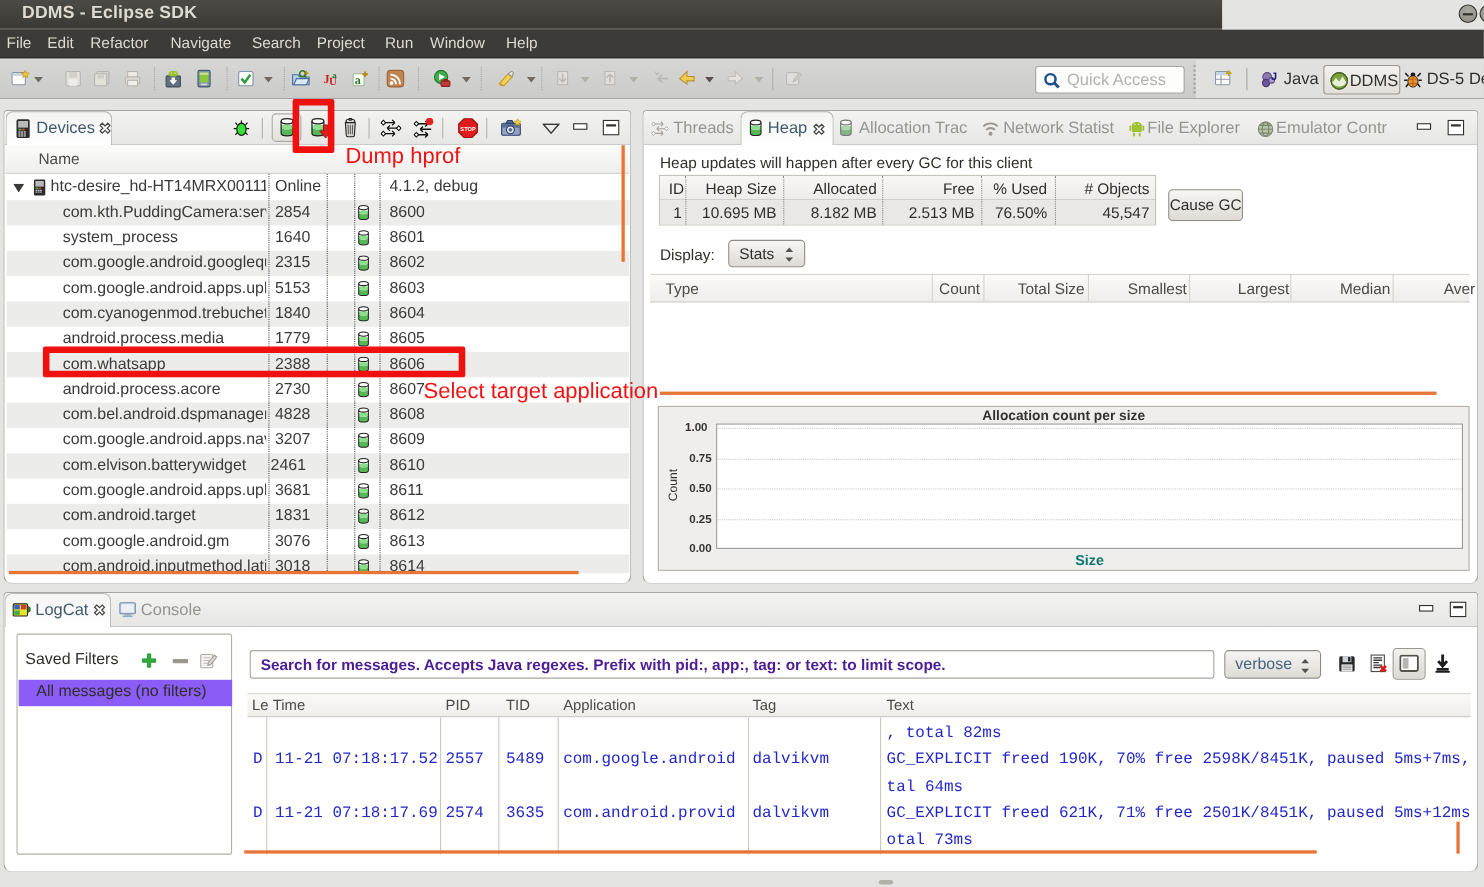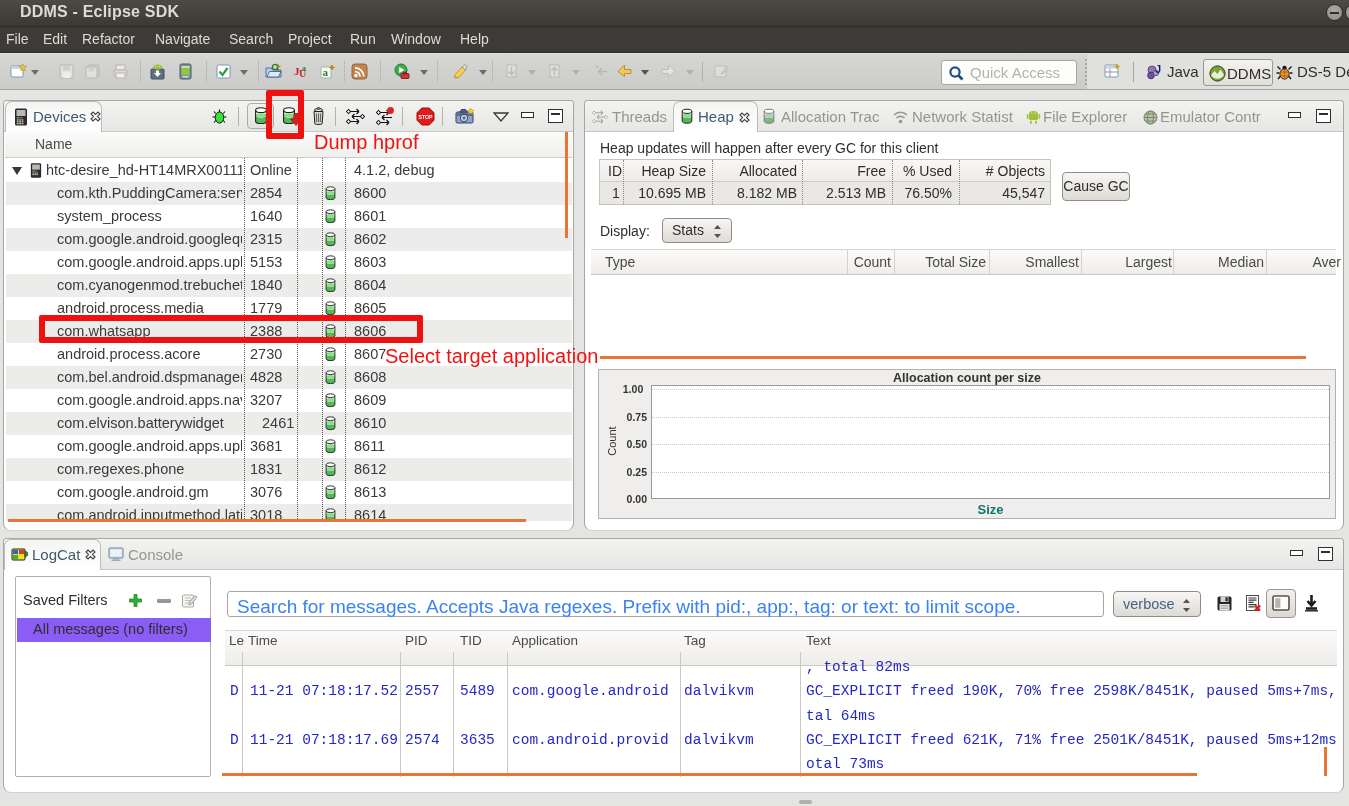--- a/index.html
+++ b/index.html
@@ -1,21 +1,21 @@
 <!DOCTYPE html>
 <html><head>
 <meta charset="utf-8">
 <style>
 * { margin:0; padding:0; box-sizing:border-box; }
 html,body { width:1349px; height:806px; overflow:hidden; }
 body { font-family:"Liberation Sans", sans-serif; background:#e4e4e3; position:relative; }
 #root { position:absolute; left:0; top:0; width:1349px; height:806px; }
 .abs { position:absolute; }
 
-#titlebar { left:0; top:0; width:1349px; height:27px;
+#titlebar { left:0; top:0; width:1111px; height:27px;
   background:linear-gradient(#4c4a45,#3a3934); border-bottom:1px solid #2c2b27; }
 #titlebar .t { position:absolute; left:20px; top:3px; color:#dfdbd2; font-size:16px; font-weight:bold; letter-spacing:0.2px; }
 .wbtn { position:absolute; border-radius:50%; width:17px; height:17px; background:radial-gradient(circle at 50% 35%, #abaaa2, #8d8c84); border:1px solid #2a2926; }
 .wbtn .dash { position:absolute; left:3px; right:3px; top:7px; height:2px; background:#333127; }
 #menubar { left:0; top:27px; width:1349px; height:26px; background:#3c3b37; border-bottom:1px solid #2c2b27; }
 #menubar span { position:absolute; top:4px; color:#dfdbd2; font-size:14px; }
 
 #toolbar { left:0; top:54px; width:1349px; height:36px; overflow:hidden;
   background:linear-gradient(#d6d6d5,#cbcbca); border-bottom:1px solid #a5a5a3; }
 .tbi { position:absolute; top:9px; width:17px; height:17px; }
@@ -481,21 +481,21 @@
             <path d="M1.2 2.8 V12.6 a4.8 2.1 0 0 0 9.6 0 V2.8" fill="#fff"></path>
             <path d="M1.2 7.4 V12.6 a4.8 2.1 0 0 0 9.6 0 V7.4 a4.8 2.1 0 0 1 -9.6 0 z" fill="#57b757"></path>
             <ellipse cx="6" cy="7.4" rx="4.8" ry="2.1" fill="#8adf8a"></ellipse>
             <ellipse cx="6" cy="2.8" rx="4.8" ry="2.1" fill="#fff" stroke="#222" stroke-width="1"></ellipse>
             <path d="M1.2 2.8 V12.6 a4.8 2.1 0 0 0 9.6 0 V2.8" fill="none" stroke="#222" stroke-width="1"></path>
           </svg>
           <div class="dtxt" style="left:348px;">8609</div>
         </div>
     <div class="drow alt" style="top:254px;">
           <div class="dtxt" style="left:51px; width:185px;">com.elvison.batterywidget</div>
-          <div class="dtxt" style="left:256px;">2461</div>
+          <div class="dtxt" style="left:240px;">2461</div>
           <svg class="batt" style="left:319px; top:4px" viewBox="0 0 12 16">
             <path d="M1.2 2.8 V12.6 a4.8 2.1 0 0 0 9.6 0 V2.8" fill="#fff"></path>
             <path d="M1.2 7.4 V12.6 a4.8 2.1 0 0 0 9.6 0 V7.4 a4.8 2.1 0 0 1 -9.6 0 z" fill="#57b757"></path>
             <ellipse cx="6" cy="7.4" rx="4.8" ry="2.1" fill="#8adf8a"></ellipse>
             <ellipse cx="6" cy="2.8" rx="4.8" ry="2.1" fill="#fff" stroke="#222" stroke-width="1"></ellipse>
             <path d="M1.2 2.8 V12.6 a4.8 2.1 0 0 0 9.6 0 V2.8" fill="none" stroke="#222" stroke-width="1"></path>
           </svg>
           <div class="dtxt" style="left:348px;">8610</div>
         </div>
     <div class="drow" style="top:277px;">
@@ -504,21 +504,21 @@
           <svg class="batt" style="left:319px; top:4px" viewBox="0 0 12 16">
             <path d="M1.2 2.8 V12.6 a4.8 2.1 0 0 0 9.6 0 V2.8" fill="#fff"></path>
             <path d="M1.2 7.4 V12.6 a4.8 2.1 0 0 0 9.6 0 V7.4 a4.8 2.1 0 0 1 -9.6 0 z" fill="#57b757"></path>
             <ellipse cx="6" cy="7.4" rx="4.8" ry="2.1" fill="#8adf8a"></ellipse>
             <ellipse cx="6" cy="2.8" rx="4.8" ry="2.1" fill="#fff" stroke="#222" stroke-width="1"></ellipse>
             <path d="M1.2 2.8 V12.6 a4.8 2.1 0 0 0 9.6 0 V2.8" fill="none" stroke="#222" stroke-width="1"></path>
           </svg>
           <div class="dtxt" style="left:348px;">8611</div>
         </div>
     <div class="drow alt" style="top:300px;">
-          <div class="dtxt" style="left:51px; width:185px;">com.regexes.phone</div>
+          <div class="dtxt" style="left:51px; width:185px;">com.android.target</div>
           <div class="dtxt" style="left:244px;">1831</div>
           <svg class="batt" style="left:319px; top:4px" viewBox="0 0 12 16">
             <path d="M1.2 2.8 V12.6 a4.8 2.1 0 0 0 9.6 0 V2.8" fill="#fff"></path>
             <path d="M1.2 7.4 V12.6 a4.8 2.1 0 0 0 9.6 0 V7.4 a4.8 2.1 0 0 1 -9.6 0 z" fill="#57b757"></path>
             <ellipse cx="6" cy="7.4" rx="4.8" ry="2.1" fill="#8adf8a"></ellipse>
             <ellipse cx="6" cy="2.8" rx="4.8" ry="2.1" fill="#fff" stroke="#222" stroke-width="1"></ellipse>
             <path d="M1.2 2.8 V12.6 a4.8 2.1 0 0 0 9.6 0 V2.8" fill="none" stroke="#222" stroke-width="1"></path>
           </svg>
           <div class="dtxt" style="left:348px;">8612</div>
         </div>
@@ -711,21 +711,21 @@
           <rect x="1.5" y="3" width="11" height="12" rx="1" fill="#f3f1ee" stroke="#9a978f"></rect>
           <path d="M4 6 h6 M4 8.5 h6 M4 11 h4" stroke="#b3b0a9"></path>
           <path d="M8.5 10 L14 3.5 l2 1.8 L10.5 12 l-2.6.8z" fill="#d8d5cf" stroke="#8a877f"></path>
         </svg>
       <div class="abs" style="left:1px; top:41px; width:194px; height:24px; background:#8b5cf6;">
         <div class="abs" style="left:16px; top:3px; font-size:14.5px; color:#2f2e2a; white-space:nowrap;">All messages (no filters)</div>
       </div>
     </div>
 
     <div class="abs" style="left:223px; top:52px; width:877px; height:26px; background:#fff; border:1px solid #a9a59f; border-radius:3px;">
-      <div class="abs" style="left:9px; top:4px; font-size:19px; color:#3b82f6; white-space:nowrap;">Search for messages. Accepts Java regexes. Prefix with pid:, app:, tag: or text: to limit scope.</div>
+      <div class="abs" style="left:9px; top:4px; font-size:14px; color:#4c1d95; white-space:nowrap;font-weight:bold;">Search for messages. Accepts Java regexes. Prefix with pid:, app:, tag: or text: to limit scope.</div>
     </div>
     <div class="abs" style="left:1109px; top:52px; width:88px; height:26px; background:linear-gradient(#f7f6f4,#dedbd5); border:1px solid #908d86; border-radius:4px;">
       <div class="abs" style="left:9px; top:4px; font-size:14.5px; color:#46637f;">verbose</div>
       <svg class="abs" style="left:68px; top:5px" width="9" height="16" viewBox="0 0 9 16">
           <path d="M1 6 L4.5 2 L8 6z M1 11 L4.5 15 L8 11z" fill="#55524d"></path>
         </svg>
     </div>
     <svg class="abs" style="left:1212px; top:56px" width="17" height="17" viewBox="0 0 17 17">
         <rect x="1.5" y="1.5" width="14" height="14" rx="1.5" fill="#262626"></rect>
         <rect x="4.5" y="1.5" width="8" height="5.5" fill="#cfd3d8"></rect>
@@ -742,21 +742,21 @@
     <svg class="abs" style="left:1268px; top:56px" width="18" height="16" viewBox="0 0 18 16">
         <rect x="1" y="1" width="16" height="14" rx="1.5" fill="#fdfdfc" stroke="#55524d" stroke-width="1.6"></rect>
         <rect x="3.2" y="3.2" width="5.2" height="9.6" fill="#b9b5ae"></rect>
       </svg>
     <svg class="abs" style="left:1299px; top:55px" width="17" height="18" viewBox="0 0 17 18">
         <path d="M8.5 1 v9 M4.5 7 l4 4.5 4-4.5" stroke="#1d1d1d" stroke-width="2.6" fill="none"></path>
         <path d="M3 14.5 h11" stroke="#1d1d1d" stroke-width="2.6"></path>
         <path d="M2 16.8 h13" stroke="#1d1d1d" stroke-width="1.4"></path>
       </svg>
 
-    <div class="abs" style="left:221px; top:91px; width:1112px; height:36px; background:linear-gradient(#fbfaf9,#efedea); border-top:1px solid #d8d5d0; border-bottom:1px solid #cbc8c2;">
+    <div class="abs" style="left:221px; top:91px; width:1112px; height:22px; background:linear-gradient(#fbfaf9,#efedea); border-top:1px solid #d8d5d0; border-bottom:1px solid #cbc8c2;">
       <div class="abs" style="left:4px; top:2px; font-size:13.5px; color:#4a4a46; width:15px; overflow:hidden;">Le</div>
       <div class="abs" style="left:23px; top:2px; font-size:13.5px; color:#4a4a46;">Time</div>
       <div class="abs" style="left:180px; top:2px; font-size:13.5px; color:#4a4a46;">PID</div>
       <div class="abs" style="left:235px; top:2px; font-size:13.5px; color:#4a4a46;">TID</div>
       <div class="abs" style="left:287px; top:2px; font-size:13.5px; color:#4a4a46;">Application</div>
       <div class="abs" style="left:459px; top:2px; font-size:13.5px; color:#4a4a46;">Tag</div>
       <div class="abs" style="left:581px; top:2px; font-size:13.5px; color:#4a4a46;">Text</div>
     </div>
     <div class="abs" style="left:221px; top:113px; width:1112px; height:125px; overflow:hidden;">
       <div class="abs" style="left:17px; top:0; bottom:0; border-left:1px solid #cbc8c2"></div>

